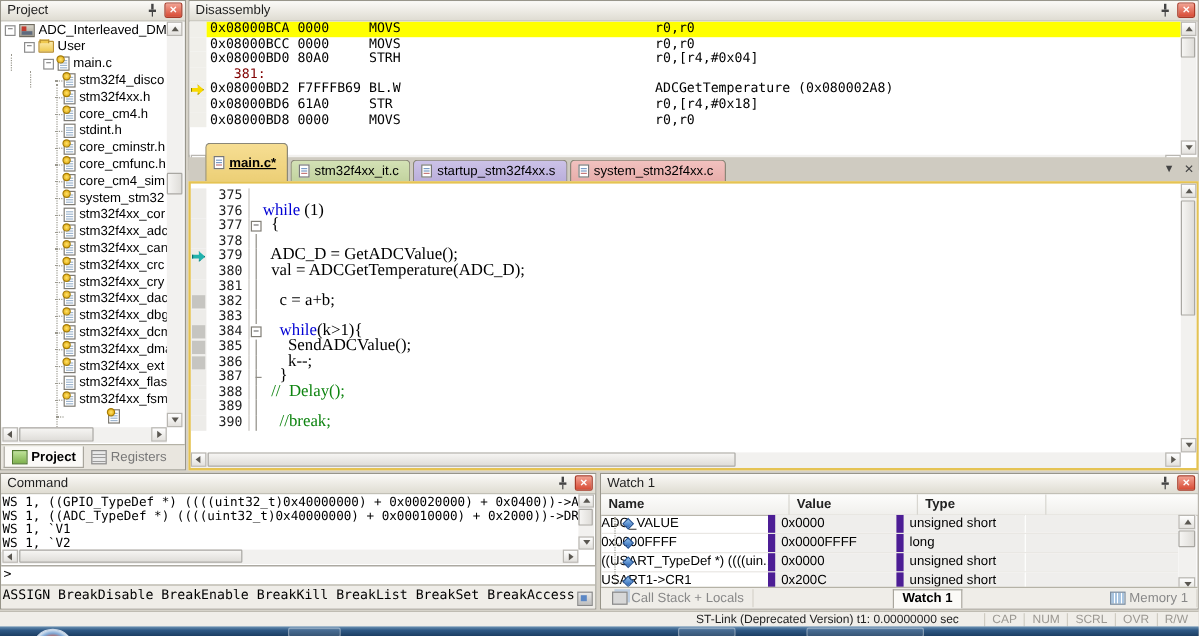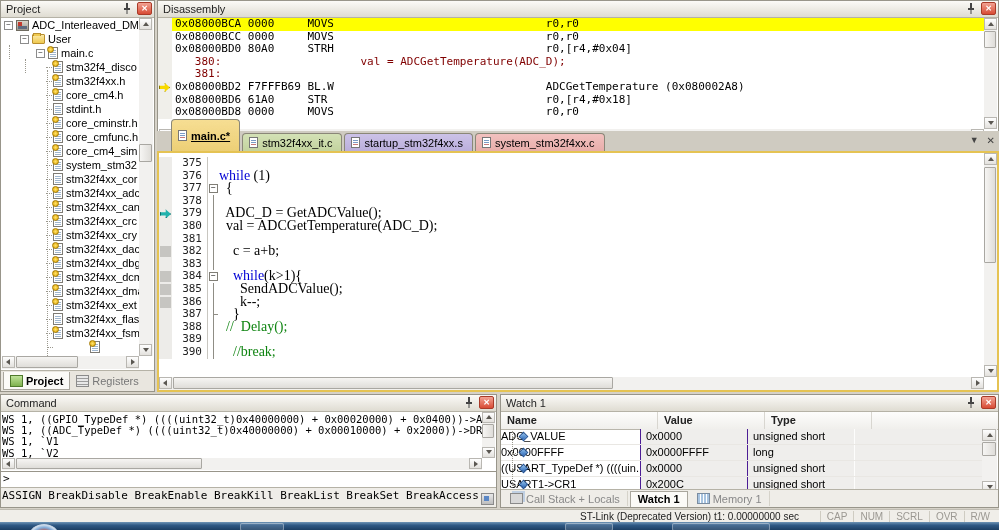--- a/index.html
+++ b/index.html
@@ -81,26 +81,26 @@
   #cmd-icon{position:absolute;right:2px;bottom:2px;width:13px;height:12px;background:linear-gradient(#E8E8E8,#BDBDbd);border:1px solid #8A8A8A;box-sizing:border-box;}
   #cmd-icon:before{content:"";position:absolute;left:2px;top:2px;width:5px;height:5px;background:#5B87C5;}
   
   #watch-panel{left:500px;top:394px;width:499px;height:114px;}
   #watch-head{position:absolute;top:17px;left:0;right:0;height:17px;background:linear-gradient(#FDFDFC,#F0EFEC);border-bottom:1px solid #B9B6AC;display:flex;font-size:11px;font-weight:bold;color:#222;}
   .wh{box-sizing:border-box;border-right:1px solid #D8D6D0;padding:1px 0 0 6px;line-height:15px;}
   #watch-rows{position:absolute;top:34px;left:0;right:16px;height:64px;overflow:hidden;}
   .wrow{height:16px;display:flex;border-bottom:1px solid #E9E7E3;box-sizing:border-box;}
   .wc{box-sizing:border-box;font-size:11px;line-height:15px;white-space:nowrap;overflow:hidden;}
   .wc.name{width:139px;position:relative;color:#000;}
-  .wc.val,.wc.typ{background:#EFEEEC;border-left:1px solid #4c1d95;padding-left:5px;color:#000;}
+  .wc.val,.wc.typ{background:#EFEEEC;border-left:6px solid #4c1d95;padding-left:5px;color:#000;}
   .wc.val{width:107px;} .wc.typ{width:107px;} .wc.fill{flex:1;background:#EFEEEC;border-left:1px solid #FDFDFC;}
   .wdiamond{position:absolute;left:19px;top:4px;width:7px;height:7px;transform:rotate(45deg);background:linear-gradient(135deg,#8FC0EC,#2B66B8);border:1px solid #235395;box-sizing:border-box;}
   .wtickd{position:absolute;left:11px;top:8px;width:8px;border-top:1px dotted #9a988e;}
   #watch-treeline{position:absolute;left:11px;top:36px;height:52px;border-left:1px dotted #9a988e;}
-  #watch-tabs{position:absolute;left:0;right:0;bottom:0;height:17px;background:#EFEDE8;border-top:1px solid #B5B2A6;display:flex;align-items:center;font-size:11px;padding-left:2px;gap:2px;}
+  #watch-tabs{position:absolute;left:0;right:0;bottom:0;height:17px;background:#EFEDE8;border-top:1px solid #B5B2A6;display:flex;align-items:center;font-size:11px;padding-left:2px;gap:2px;justify-content:space-between;}
   .wtab{display:flex;align-items:center;gap:3px;padding:0 7px;height:15px;color:#888;border-right:1px solid #D6D3CA;}
   .wtab.active{background:#FBFAF7;border:1px solid #A9A69D;border-bottom:none;color:#000;font-weight:bold;}
   .ico-stack{width:11px;height:9px;background:#D8D8D8;border:1px solid #8a8a8a;box-shadow:2px -2px 0 #BFCFE2;}
   .ico-mem{width:11px;height:9px;background:repeating-linear-gradient(90deg,#A8C4E0 0 2px,#fff 2px 3px);border:1px solid #7a8ca0;}
   
   #statusbar{position:absolute;left:0;top:509px;width:999px;height:13px;background:#F0EEE9;border-top:1px solid #BFBCB2;font-size:10px;color:#222;}
   #status-left{position:absolute;left:580px;top:1px;line-height:11px;}
   #status-ind{position:absolute;right:3px;top:0;display:flex;height:100%;align-items:center;color:#9B9892;}
   #status-ind span{padding:0 6px;border-left:1px solid #CFCCC2;line-height:11px;}
   #taskbar{position:absolute;left:0;top:522px;width:999px;height:8px;background:linear-gradient(#6E94B5,#2F5985 40%,#1C3E63);overflow:hidden;}
@@ -341,24 +341,20 @@
       <div class="dis-row">
         <span class="dis-gutter"></span>
         <span class="dis-text">0x08000BCC 0000     MOVS                                r0,r0</span>
       </div>
       <div class="dis-row">
         <span class="dis-gutter"></span>
         <span class="dis-text">0x08000BD0 80A0     STRH                                r0,[r4,#0x04]</span>
       </div>
       <div class="dis-row">
         <span class="dis-gutter"></span>
-        <span class="dis-text src">   380:                     val = ADCGetTemperature(ADC_D); </span>
-      </div>
-      <div class="dis-row">
-        <span class="dis-gutter"></span>
         <span class="dis-text src">   381: </span>
       </div>
       <div class="dis-row">
         <span class="dis-gutter">
           <span class="cur-arrow"></span>
         </span>
         <span class="dis-text">0x08000BD2 F7FFFB69 BL.W                                ADCGetTemperature (0x080002A8)</span>
       </div>
       <div class="dis-row">
         <span class="dis-gutter"></span>

